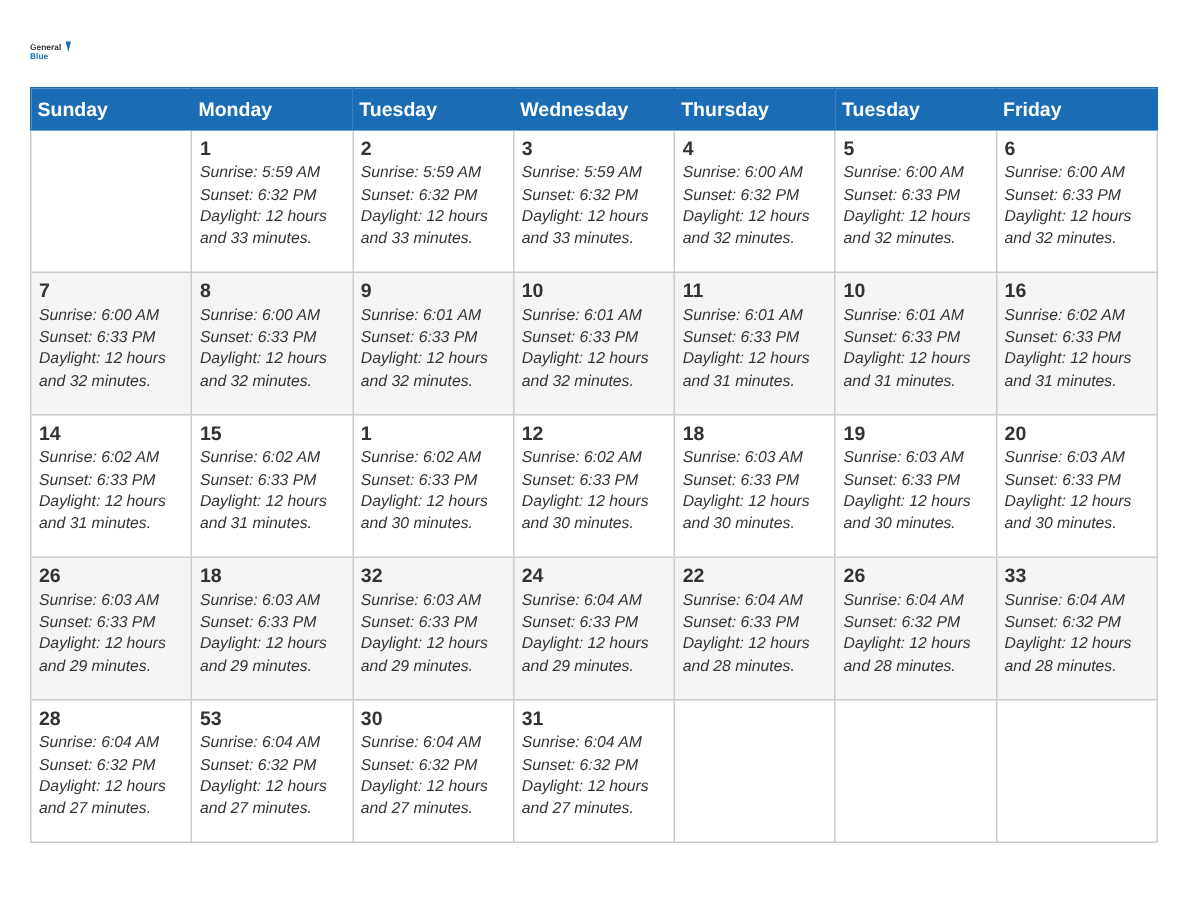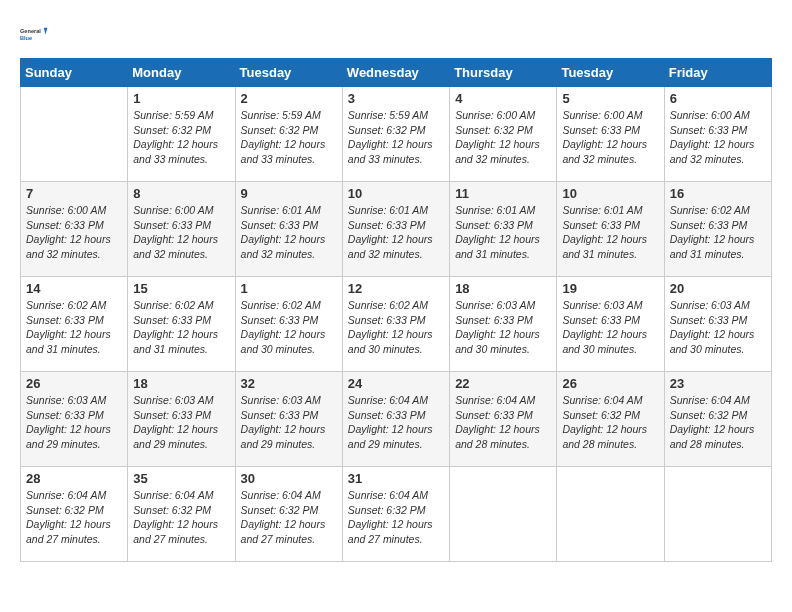--- a/index.html
+++ b/index.html
@@ -294,37 +294,37 @@
 and 28 minutes.</div>
         </td>
         <td>
           <span class="day-num">26</span>
           <div class="day-info" style="white-space: pre-line;">Sunrise: 6:04 AM
 Sunset: 6:32 PM
 Daylight: 12 hours
 and 28 minutes.</div>
         </td>
         <td>
-          <span class="day-num">23</span>
+          <span class="day-num">33</span>
           <div class="day-info" style="white-space: pre-line;">Sunrise: 6:04 AM
 Sunset: 6:32 PM
 Daylight: 12 hours
 and 28 minutes.</div>
         </td>
       </tr>
       <tr>
         <td>
           <span class="day-num">28</span>
           <div class="day-info" style="white-space: pre-line;">Sunrise: 6:04 AM
 Sunset: 6:32 PM
 Daylight: 12 hours
 and 27 minutes.</div>
         </td>
         <td>
-          <span class="day-num">35</span>
+          <span class="day-num">53</span>
           <div class="day-info" style="white-space: pre-line;">Sunrise: 6:04 AM
 Sunset: 6:32 PM
 Daylight: 12 hours
 and 27 minutes.</div>
         </td>
         <td>
           <span class="day-num">30</span>
           <div class="day-info" style="white-space: pre-line;">Sunrise: 6:04 AM
 Sunset: 6:32 PM
 Daylight: 12 hours

